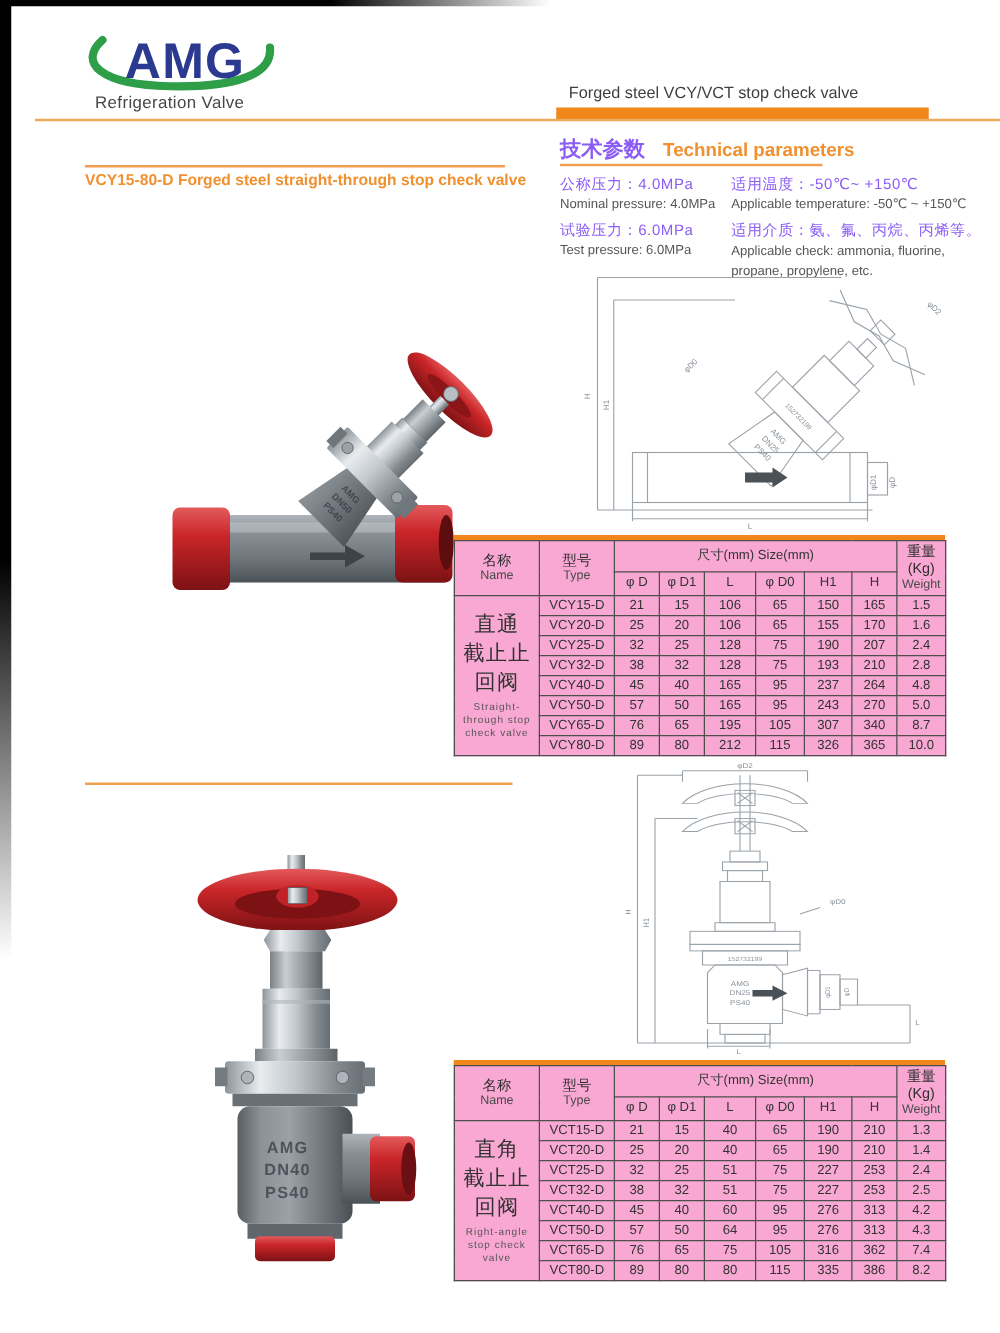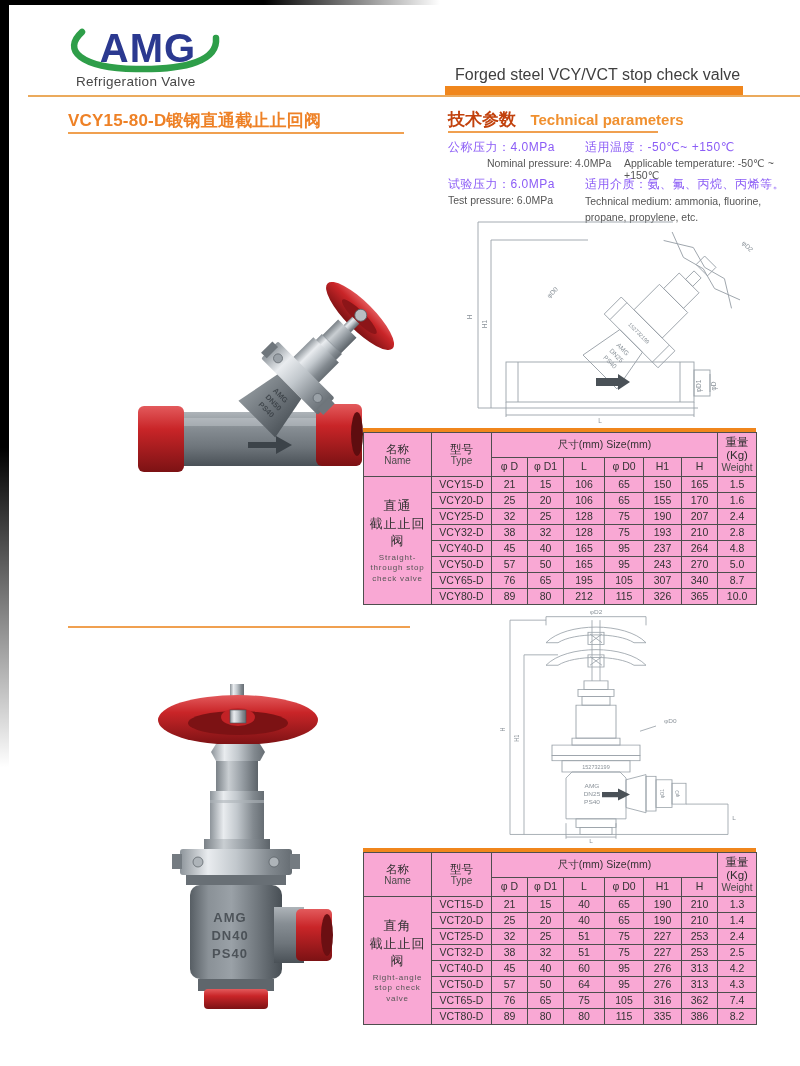--- a/index.html
+++ b/index.html
@@ -8,54 +8,54 @@
   .abs{position:absolute;}
   
   .edge-left{left:0;top:0;width:9px;height:1066px;
      background:linear-gradient(180deg,#000 0%,#000 42%,rgba(0,0,0,0) 72%);}
   .edge-top{left:0;top:0;width:440px;height:5px;
      background:linear-gradient(90deg,#000 60%,rgba(0,0,0,0));}
   
   .logo-svg{left:66px;top:20px;}
   .tagline{left:76px;top:74px;font-size:13.5px;color:#474747;letter-spacing:.3px;}
   .hdr-title-zh{left:455px;top:36px;font-size:21px;font-weight:bold;color:#111;letter-spacing:.5px;}
-  .hdr-title-en{left:455px;top:66px;font-size:16px;color:#3f3f3f;}
+  .hdr-title-en{left:455px;top:66px;font-size:13px;color:#3f3f3f;}
   .hdr-bar{left:445px;top:86px;width:298px;height:10px;background:#F0861C;}
   .hdr-rule{left:28px;top:95px;width:772px;height:2px;background:#EBAA5C;}
   
   .sec-title{font-size:17px;font-weight:bold;color:#EE8126;letter-spacing:.2px;}
   .sec-sub{font-size:12.5px;font-weight:bold;color:#F0902F;}
   .sec-underline{height:2px;background:#F0A050;}
   .s1-title{left:68px;top:109px;} .s1-line{left:68px;top:132px;width:336px;}
   .s1-sub{left:68px;top:137px;}
   .s2-title{left:68px;top:603px;} .s2-line{left:68px;top:626px;width:342px;}
   .s2-sub{left:68px;top:631px;}
   
   .tp-head{left:448px;top:108px;}
-  .tp-zh{font-size:17px;font-weight:bold;color:#c2410c;display:inline;}
+  .tp-zh{font-size:17px;font-weight:bold;color:#8b5cf6;display:inline;}
   .tp-en{font-size:15px;font-weight:bold;color:#F0902F;display:inline;margin-left:10px;}
   .tp-line{left:448px;top:131px;width:210px;}
   .p-zh{font-size:12px;color:#8b5cf6;letter-spacing:.5px;}
   .p-en{font-size:10.5px;color:#555;}
   .c1{left:448px;} .c2{left:585px;}
-  .r1z{top:139px;} .r1e{top:157px;margin-left:39px;} .r2z{top:176px;} .r2e{top:194px;}
+  .r1z{top:139px;} .r1e{top:157px;} .r2z{top:176px;} .r2e{top:194px;}
   .medium-en{width:205px;line-height:1.5;}
   
   .tbl-wrap{width:393px;}
   .t1{left:363px;top:428px;} .t2{left:363px;top:848px;}
   .tbl-bar{height:4px;background:#F0861C;}
   table.dim{border-collapse:collapse;table-layout:fixed;width:393px;background:#f9a8d4;}
   table.dim th,table.dim td{border:1px solid #4e4e4e;text-align:center;padding:0;
      font-weight:normal;font-size:10.5px;color:#333;line-height:1.1;}
   table.dim thead tr:first-child th{height:24px;}
   table.dim thead tr:last-child th{height:18px;}
   table.dim tbody td{height:15px;}
   .th-zh{font-size:11.5px;color:#2f2f2f;} .th-en{font-size:10px;color:#4a4a4a;}
   .name-cell{vertical-align:middle;}
-  .name-zh{font-size:13px;color:#333;letter-spacing:1px;line-height:1.35;}
+  .name-zh{font-size:17px;color:#333;letter-spacing:1px;line-height:1.35;}
   .name-en{font-size:8px;color:#555;letter-spacing:.8px;margin-top:3px;line-height:1.3;}
   svg text{font-family:"Liberation Sans","DejaVu Sans",sans-serif;}
   .dwg text{fill:#8a9299;}
 </style>
 </head>
 <body>
 
 <div class="page">
   <div class="abs edge-left"></div>
   <div class="abs edge-top"></div>
@@ -63,36 +63,36 @@
   <svg class="abs logo-svg" width="164" height="58" viewBox="0 0 164 58">
     <path d="M16,12 C-4,30 14,48 70,49 C122,50 152,40 150,18" fill="none" stroke="#2E9E49" stroke-width="6.5" stroke-linecap="round"></path>
     <text x="82" y="42" text-anchor="middle" font-size="40" font-weight="bold" fill="#2B3990" letter-spacing="1">AMG</text>
   </svg>
   <div class="abs tagline">Refrigeration Valve</div>
 
   <div class="abs hdr-title-en">Forged steel VCY/VCT stop check valve</div>
   <div class="abs hdr-bar"></div>
   <div class="abs hdr-rule"></div>
 
-  <div class="abs sec-title s1-title">VCY15-80-D锻钢直通截止止回阀</div>
   <div class="abs sec-underline s1-line"></div>
+  <div class="abs sec-sub s1-sub">VCY15-80-D Forged steel straight-through stop check valve</div>
 
   <div class="abs tp-head">
     <span class="tp-zh">技术参数</span>
     <span class="tp-en">Technical parameters</span>
   </div>
   <div class="abs sec-underline tp-line"></div>
   <div class="abs p-zh c1 r1z">公称压力：4.0MPa</div>
   <div class="abs p-en c1 r1e">Nominal pressure: 4.0MPa</div>
   <div class="abs p-zh c1 r2z">试验压力：6.0MPa</div>
   <div class="abs p-en c1 r2e">Test pressure: 6.0MPa</div>
   <div class="abs p-zh c2 r1z">适用温度：-50℃~ +150℃</div>
   <div class="abs p-en c2 r1e">Applicable temperature: -50℃ ~ +150℃</div>
   <div class="abs p-zh c2 r2z">适用介质：氨、氟、丙烷、丙烯等。</div>
-  <div class="abs p-en c2 r2e medium-en">Technical medium: ammonia, fluorine, propane, propylene, etc.</div>
+  <div class="abs p-en c2 r2e medium-en">Applicable check: ammonia, fluorine, propane, propylene, etc.</div>
 
   <svg class="abs" style="left:120px;top:260px;" width="280" height="250" viewBox="0 0 280 250">
     <defs>
       <linearGradient id="steel" x1="0" y1="0" x2="1" y2="0">
         <stop offset="0" stop-color="#8d949a"></stop>
           <stop offset=".25" stop-color="#e9ecef"></stop>
         <stop offset=".5" stop-color="#c2c8cd"></stop>
           <stop offset=".8" stop-color="#82898f"></stop>
         <stop offset="1" stop-color="#666d73"></stop>
       </linearGradient>

